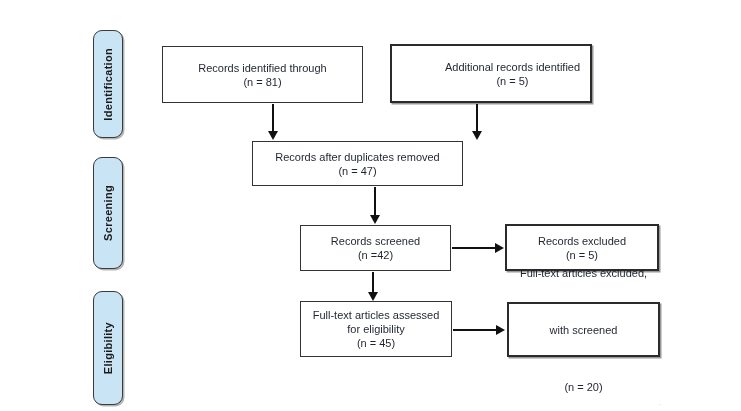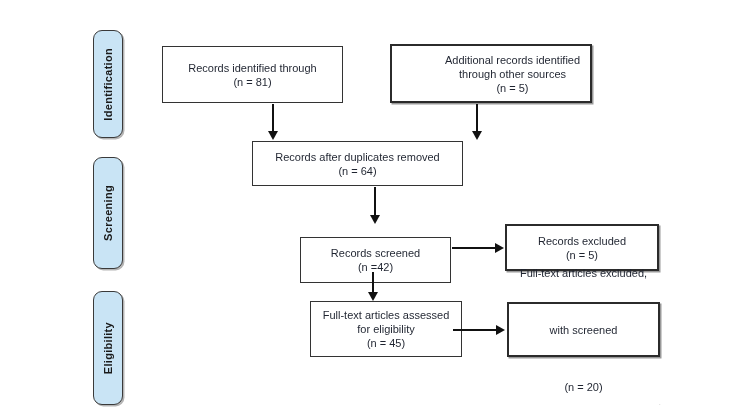--- a/index.html
+++ b/index.html
@@ -45,26 +45,26 @@
     text-align:center;
     font-size:11px;
     line-height:14px;
     color:#1f2430;
   }
   .fbox.heavy{
     border-width:2px;
     border-color:#2b2b2b;
     box-shadow:1.5px 1.5px 0 rgba(70,70,70,0.55);
   }
-  .box-identified{left:162px;top:46px;width:181px;height:57px;}
+  .box-identified{left:162px;top:46px;width:201px;height:57px;}
   .box-additional{left:390px;top:44px;width:202px;height:59px;padding-left:43px;}
   .box-deduplicated{left:252px;top:141px;width:211px;height:45px;}
-  .box-screened{left:300px;top:225px;width:151px;height:46px;margin-top:12px;}
+  .box-screened{left:300px;top:225px;width:151px;height:46px;}
   .box-excluded{left:505px;top:224px;width:154px;height:47px;align-items:center;}
-  .box-fulltext{left:300px;top:301px;width:152px;height:56px;margin-left:10px;}
+  .box-fulltext{left:300px;top:301px;width:152px;height:56px;}
   .box-fulltext-excluded{left:507px;top:302px;width:153px;height:55px;gap:43px;}
 
   
   .stem-v{position:absolute;width:2px;background:#111111;}
   .stem-h{position:absolute;height:2px;background:#111111;}
   .head-down{
     position:absolute;width:0;height:0;
     border-left:5px solid transparent;
     border-right:5px solid transparent;
     border-top:9px solid #111111;
@@ -115,27 +115,26 @@
     <span class="vtext">Eligibility</span>
   </div>
 
   <div class="fbox box-identified">
     <div>Records identified through</div>
     <div>(n = 81)</div>
   </div>
 
   <div class="fbox heavy box-additional">
     <div>Additional records identified</div>
-    <div>through other sources</div>
     <div>(n = 5)</div>
   </div>
 
   <div class="fbox box-deduplicated">
     <div>Records after duplicates removed</div>
-    <div>(n = 64)</div>
+    <div>(n = 47)</div>
   </div>
 
   <div class="fbox box-screened">
     <div>Records screened</div>
     <div>(n =42)</div>
   </div>
 
   <div class="fbox heavy box-excluded">
     <div>Records excluded</div>
     <div>(n = 5)</div>

